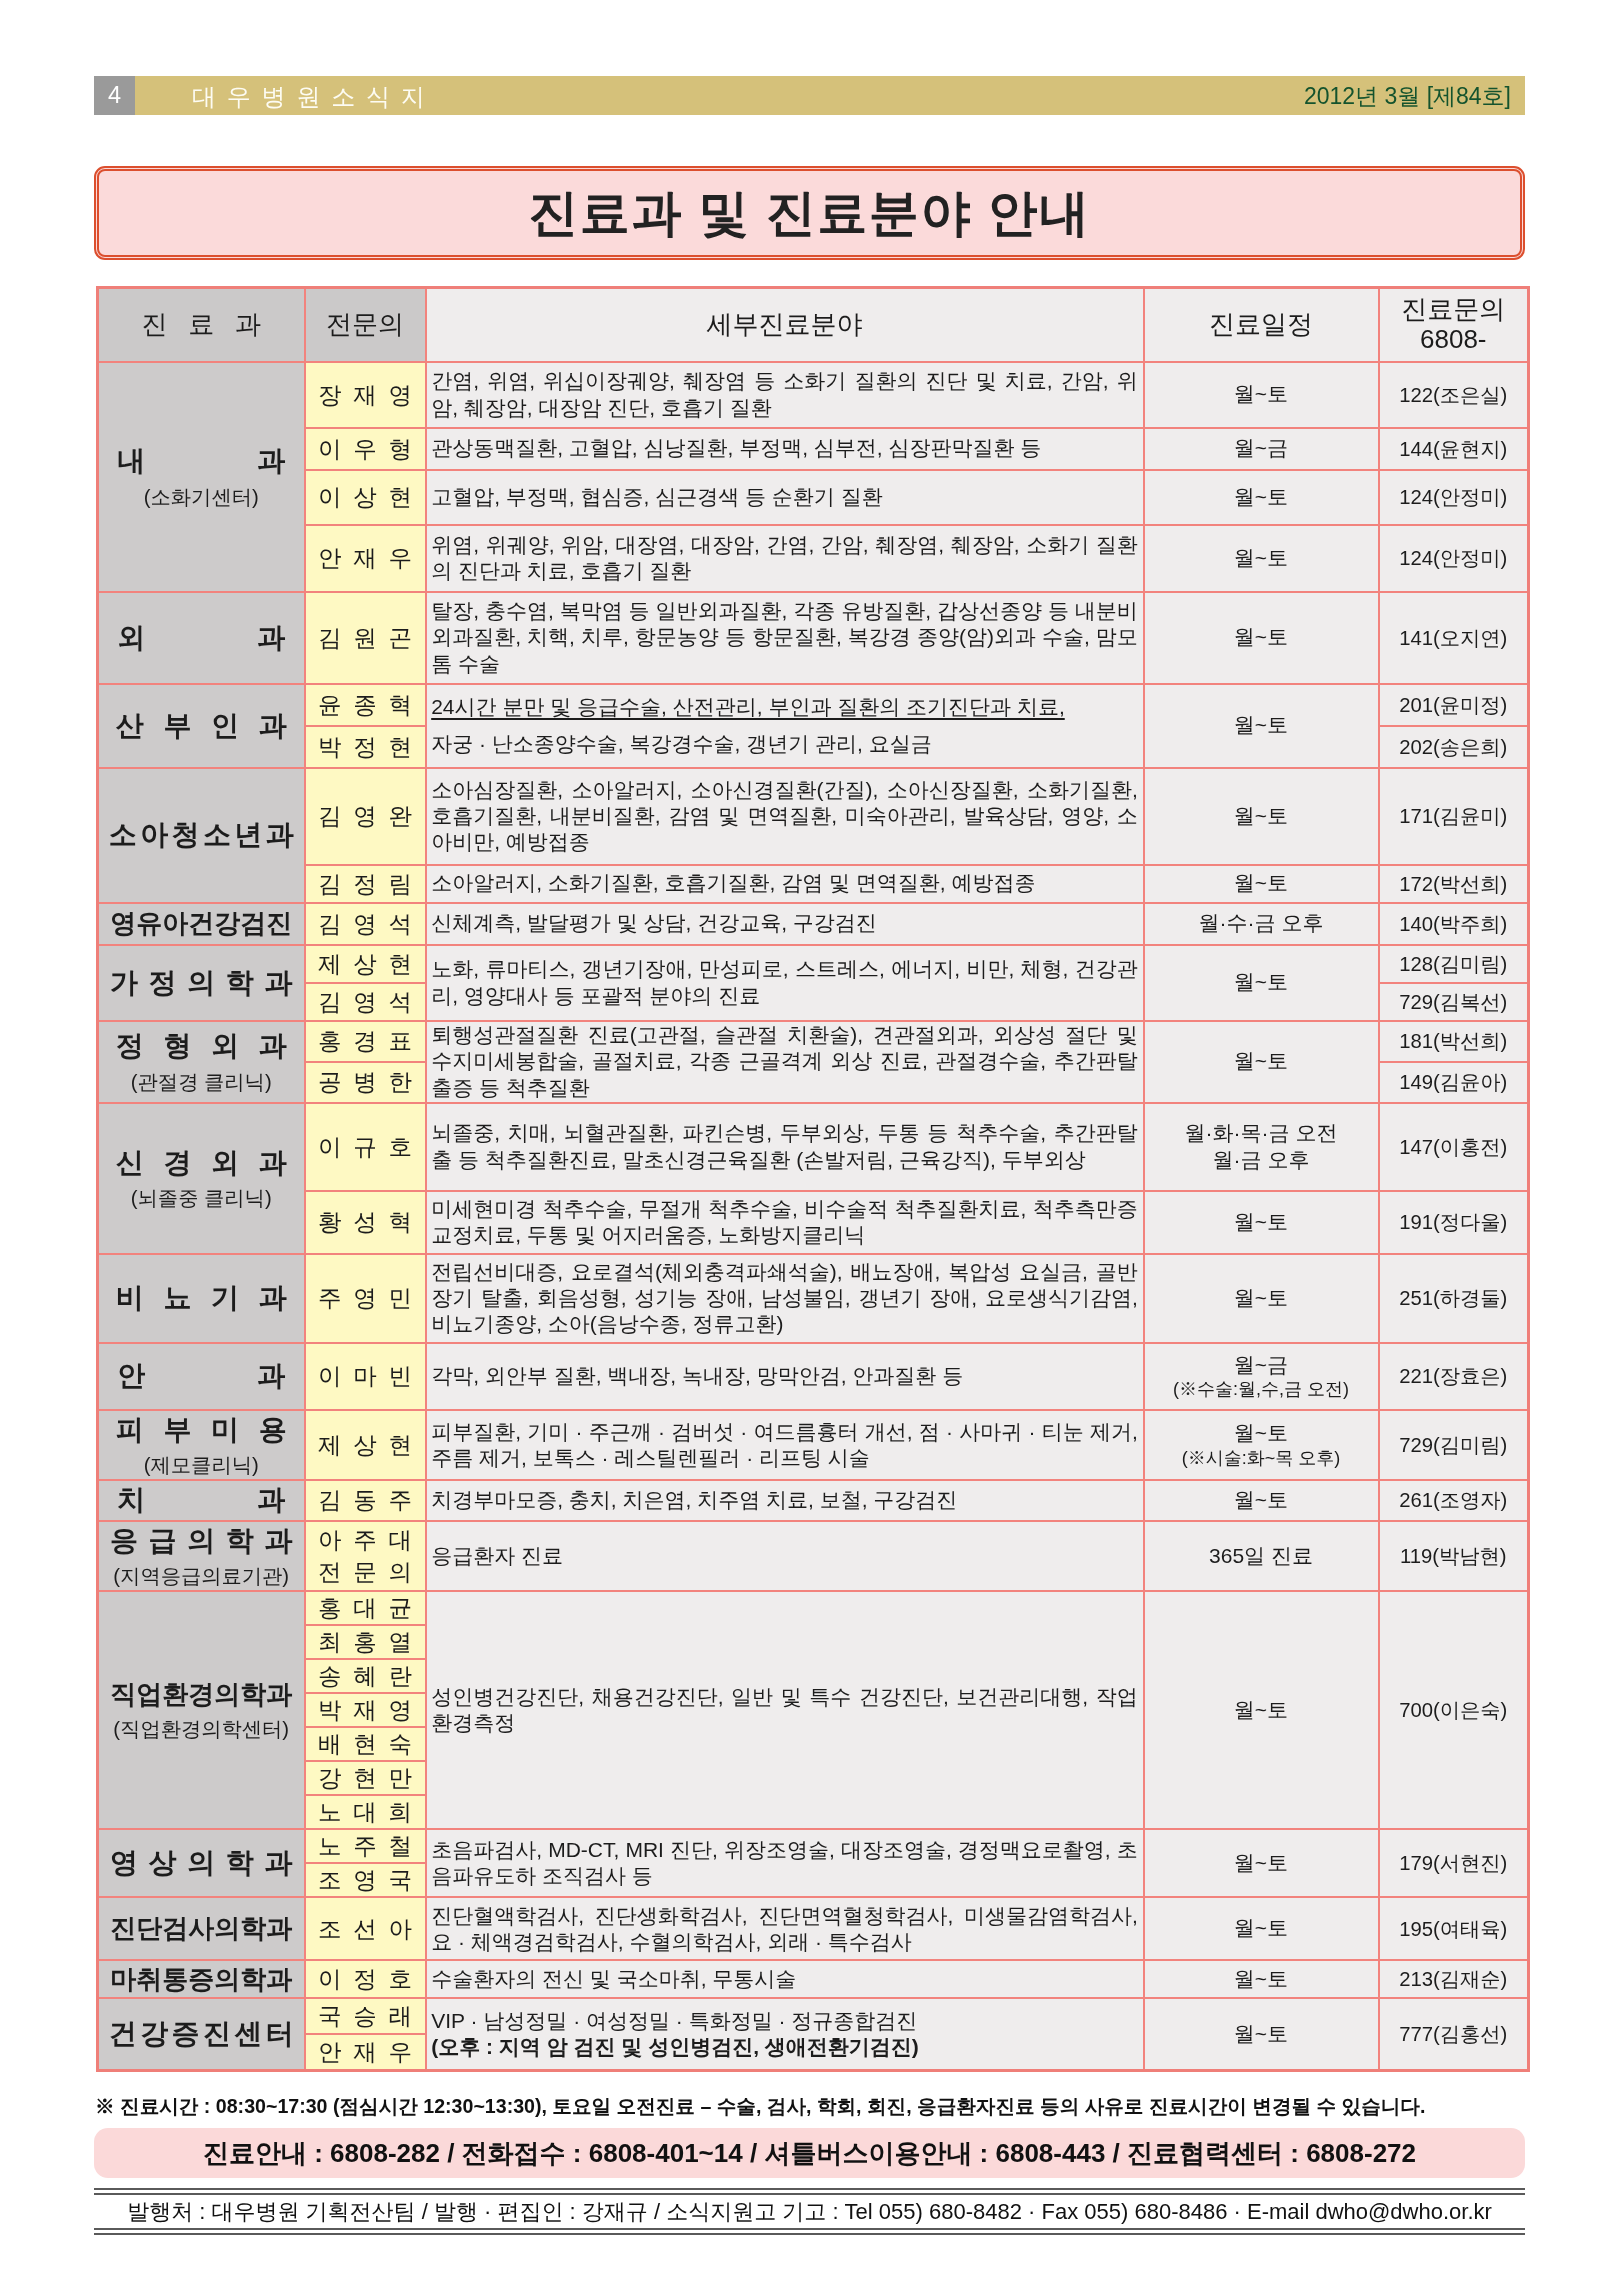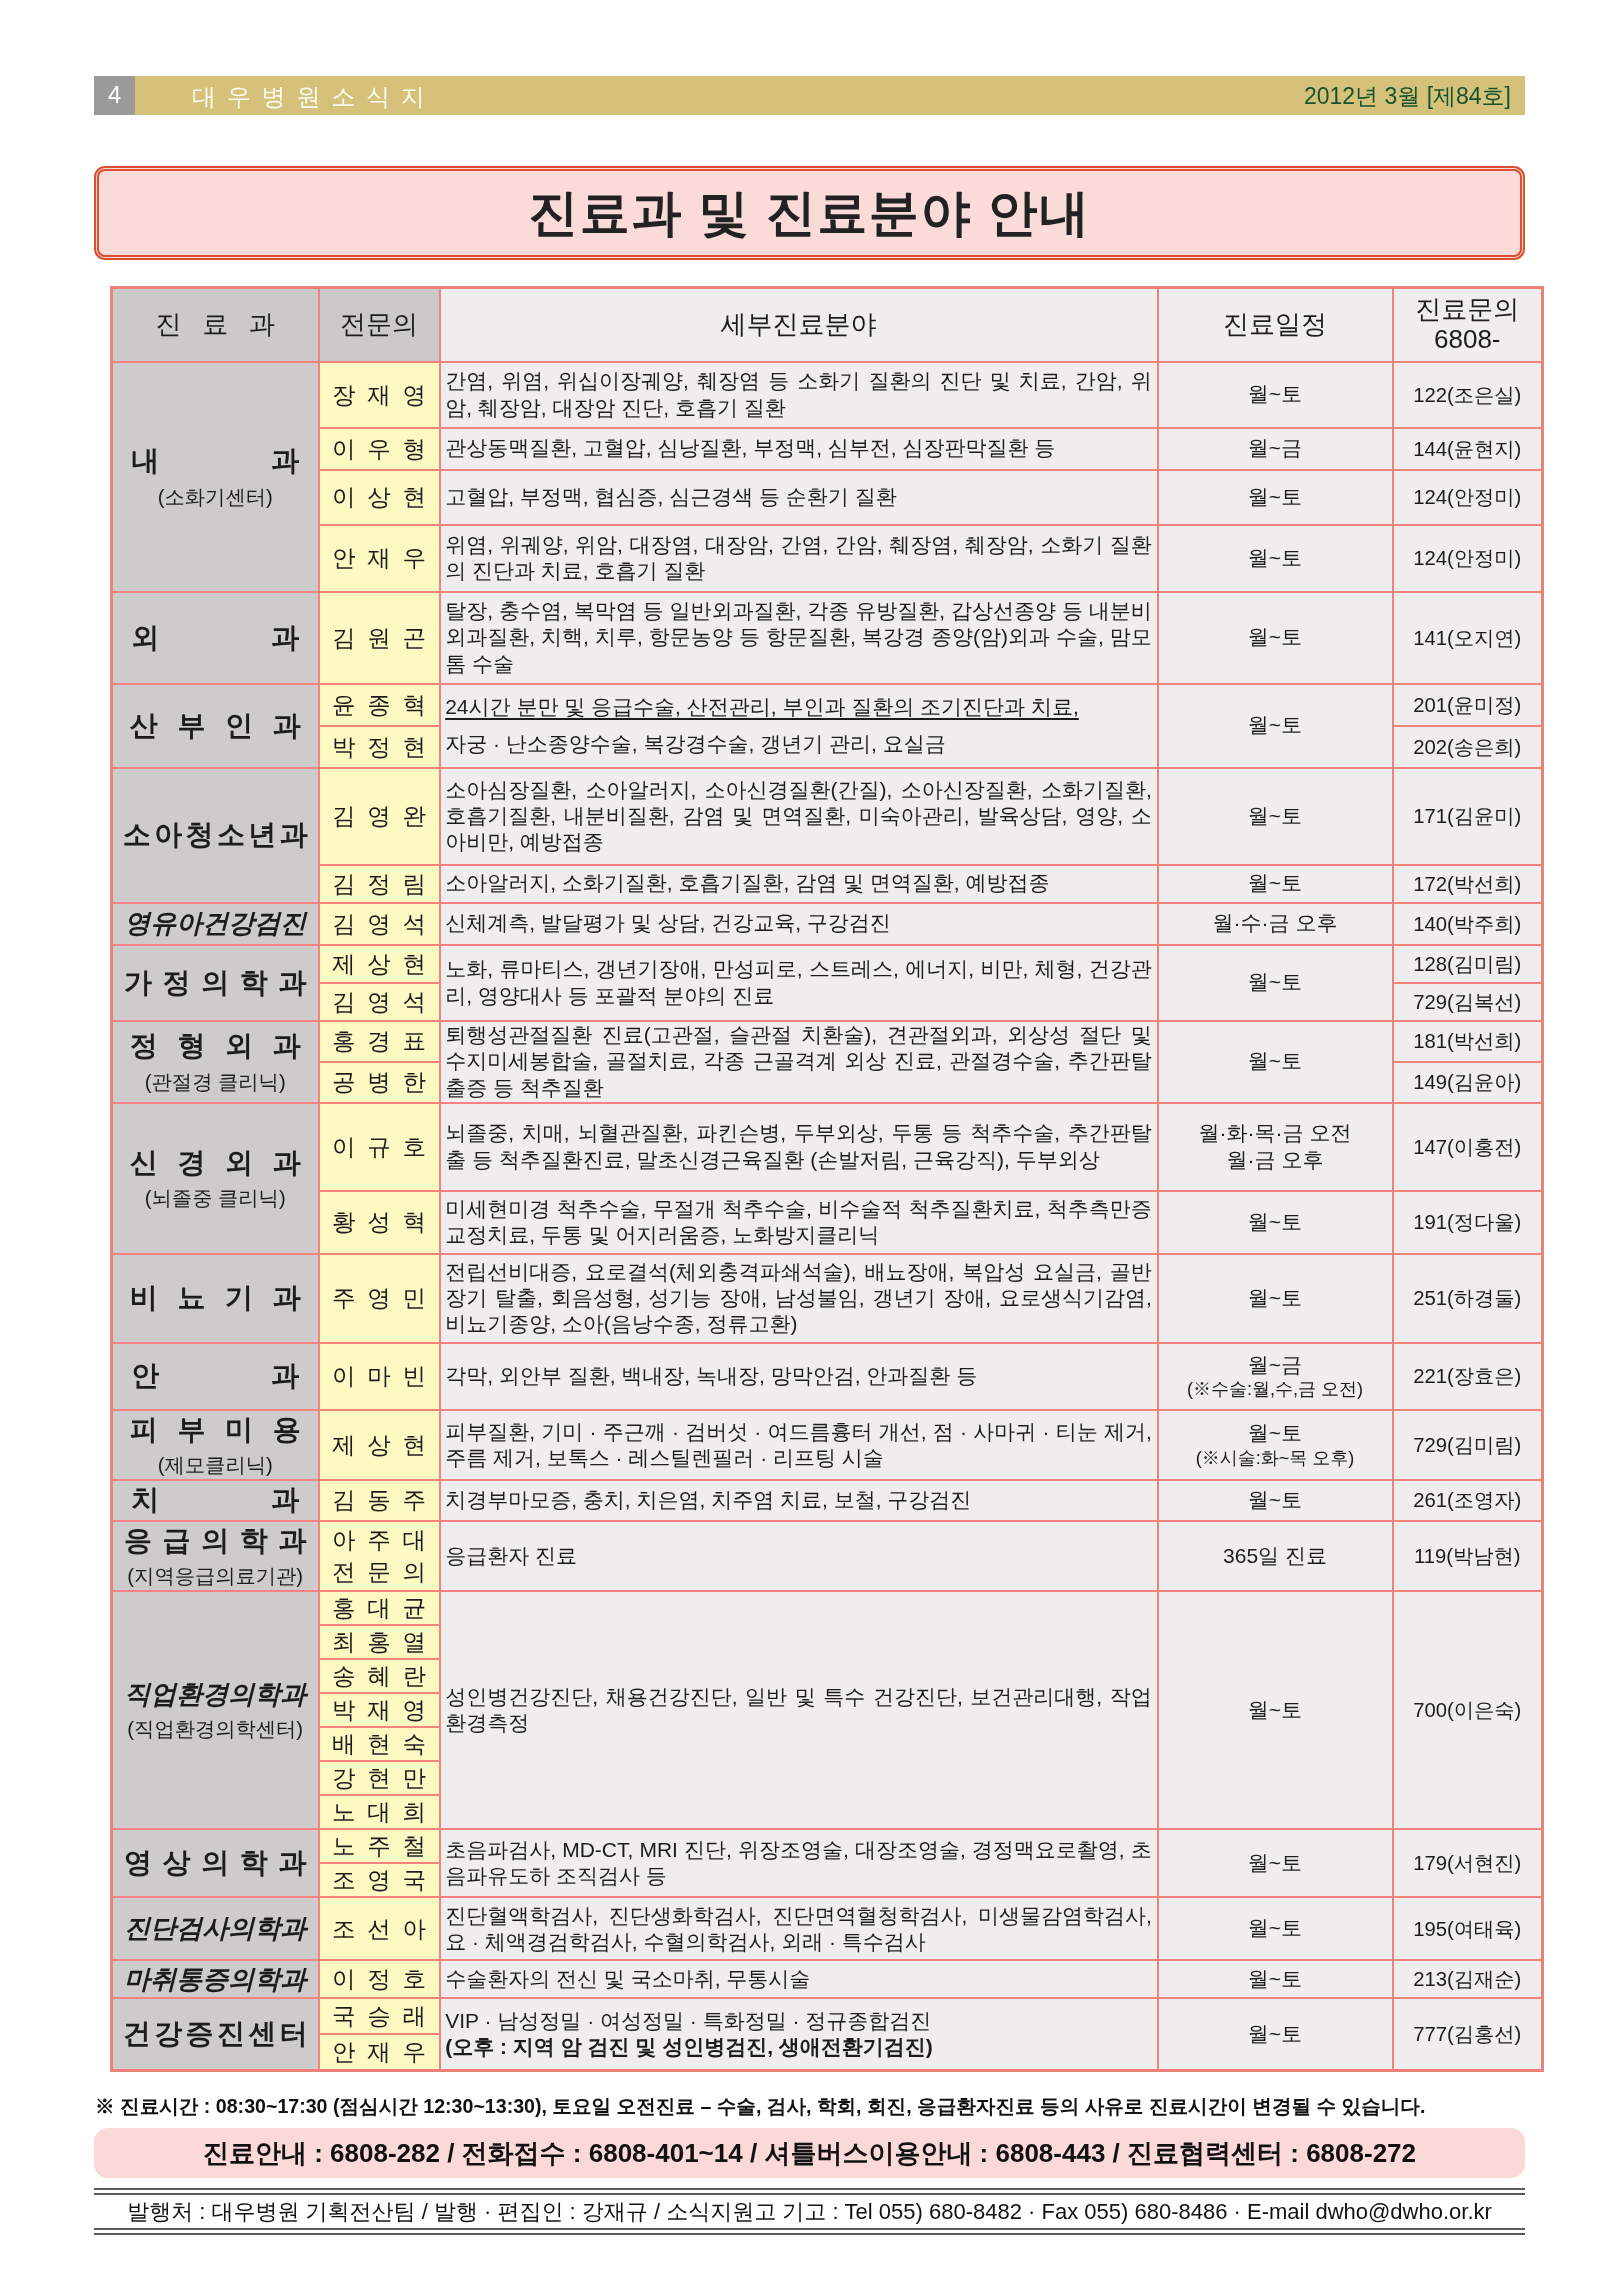--- a/index.html
+++ b/index.html
@@ -14,39 +14,39 @@
             font-size:24px;letter-spacing:.45em;}
   .nl-issue{position:absolute;right:14px;top:0;height:39px;line-height:41px;color:#14532d;font-size:23px;}
 
   
   .banner{position:absolute;left:94px;top:166px;width:1431px;height:94px;background:#FBDADA;
           border:5.5px double #DC4F2E;border-radius:11px;box-sizing:border-box;
           display:flex;align-items:center;justify-content:center;}
   .banner-title{font-size:50px;font-weight:bold;color:#222;letter-spacing:1.6px;}
 
   
-  .tblwrap{position:absolute;left:110px;top:286px;}
+  .tblwrap{position:absolute;left:96px;top:286px;}
   table.tbl{border-collapse:collapse;table-layout:fixed;width:1431px;border:3.1px solid #EF7F79;}
   .tbl td,.tbl th{border:2.3px solid #F2837D;padding:0 4.7px;box-sizing:border-box;overflow:hidden;
                   vertical-align:middle;font-weight:normal;}
   .hd{background:#CBC9C9;font-weight:bold;font-size:26px;text-align:center;}
   .hl{background:#EFEDED;font-weight:bold;font-size:26px;text-align:center;line-height:1.15;}
   .cd{background:#CDCBCB;text-align:center;}
   .cm{background:#fef9c3;text-align:center;font-size:23.5px;}
   .cf{background:#EFEDED;text-align:justify;font-size:21px;line-height:1.24;padding:6.3px 12.5px;}
   .cs{background:#EFEDED;text-align:center;font-size:21px;line-height:1.25;}
   .cc{background:#EFEDED;text-align:center;font-size:20.3px;}
   .dname{font-weight:bold;font-size:28px;}
   .dsub{font-size:20.3px;margin-top:2.3px;}
   .hsp{letter-spacing:.8em;margin-right:-.8em;}
   .sp2{letter-spacing:4em;margin-right:-4em;}
   .sp4{letter-spacing:.7em;margin-right:-.7em;}
   .sp5{letter-spacing:.38em;margin-right:-.38em;}
   .sp6{letter-spacing:.12em;margin-right:-.12em;}
-  .sp7{letter-spacing:0;font-size:26px;font-style:italic;}
+  .sp7{letter-spacing:0;font-size:26px;}
   .dn{letter-spacing:.5em;margin-right:-.5em;display:inline-block;}
   .ul{text-decoration:underline;text-underline-offset:3.9px;}
   .b{font-weight:bold;}
   .small2{font-size:18px;}
   .two{display:flex;flex-direction:column;justify-content:space-around;height:75px;}
 
   
   .note{position:absolute;left:95px;top:2093px;width:1430px;font-size:19.6px;font-weight:bold;color:#111;}
   .hotline{position:absolute;left:94px;top:2128px;width:1431px;height:50px;background:#FBD9D9;
            border-radius:14px;display:flex;align-items:center;justify-content:center;

